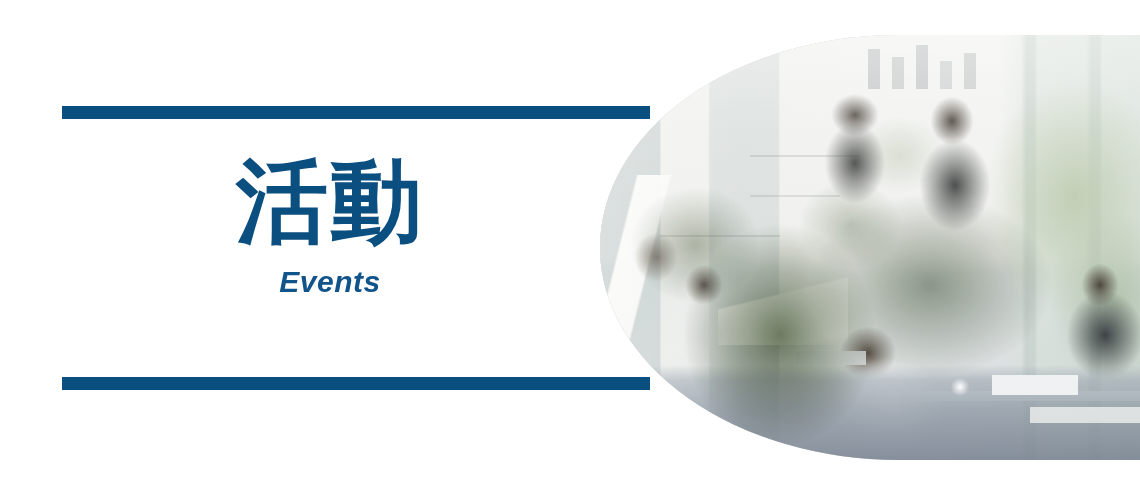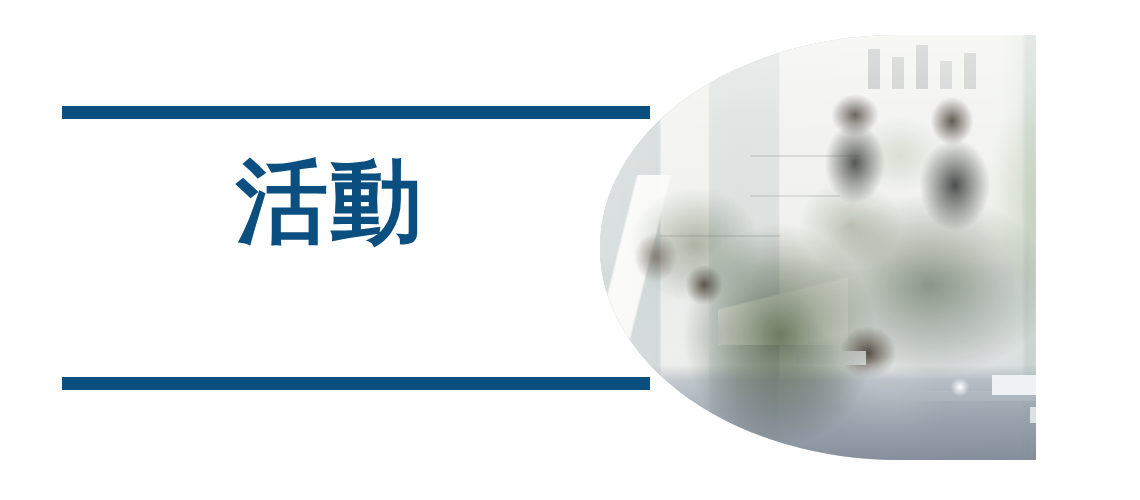--- a/index.html
+++ b/index.html
@@ -6,21 +6,21 @@
     margin: 0;
     padding: 0;
     background: #ffffff;
   }
   body {
     font-family: "Liberation Sans", sans-serif;
   }
 
   .banner {
     position: relative;
-    width: 1036px;
+    width: 1140px;
     height: 500px;
     background: #ffffff;
     overflow: hidden;
   }
 
   
   .rule {
     position: absolute;
     left: 62px;
     width: 588px;
@@ -173,20 +173,21 @@
 </style>
 </head>
 <body>
 
 <div class="banner">
 
   <div class="rule rule-top"></div>
 
   <div class="title-block">
     <div class="title-main">活動</div>
+    <div class="title-sub">Events</div>
   </div>
 
   <div class="rule rule-bottom"></div>
 
   <div class="photo">
     <div class="photo-inner">
       <div class="layer layer-room"></div>
       <div class="layer layer-window"></div>
       <div class="layer layer-charts"></div>
       <div class="layer layer-sheet"></div>

